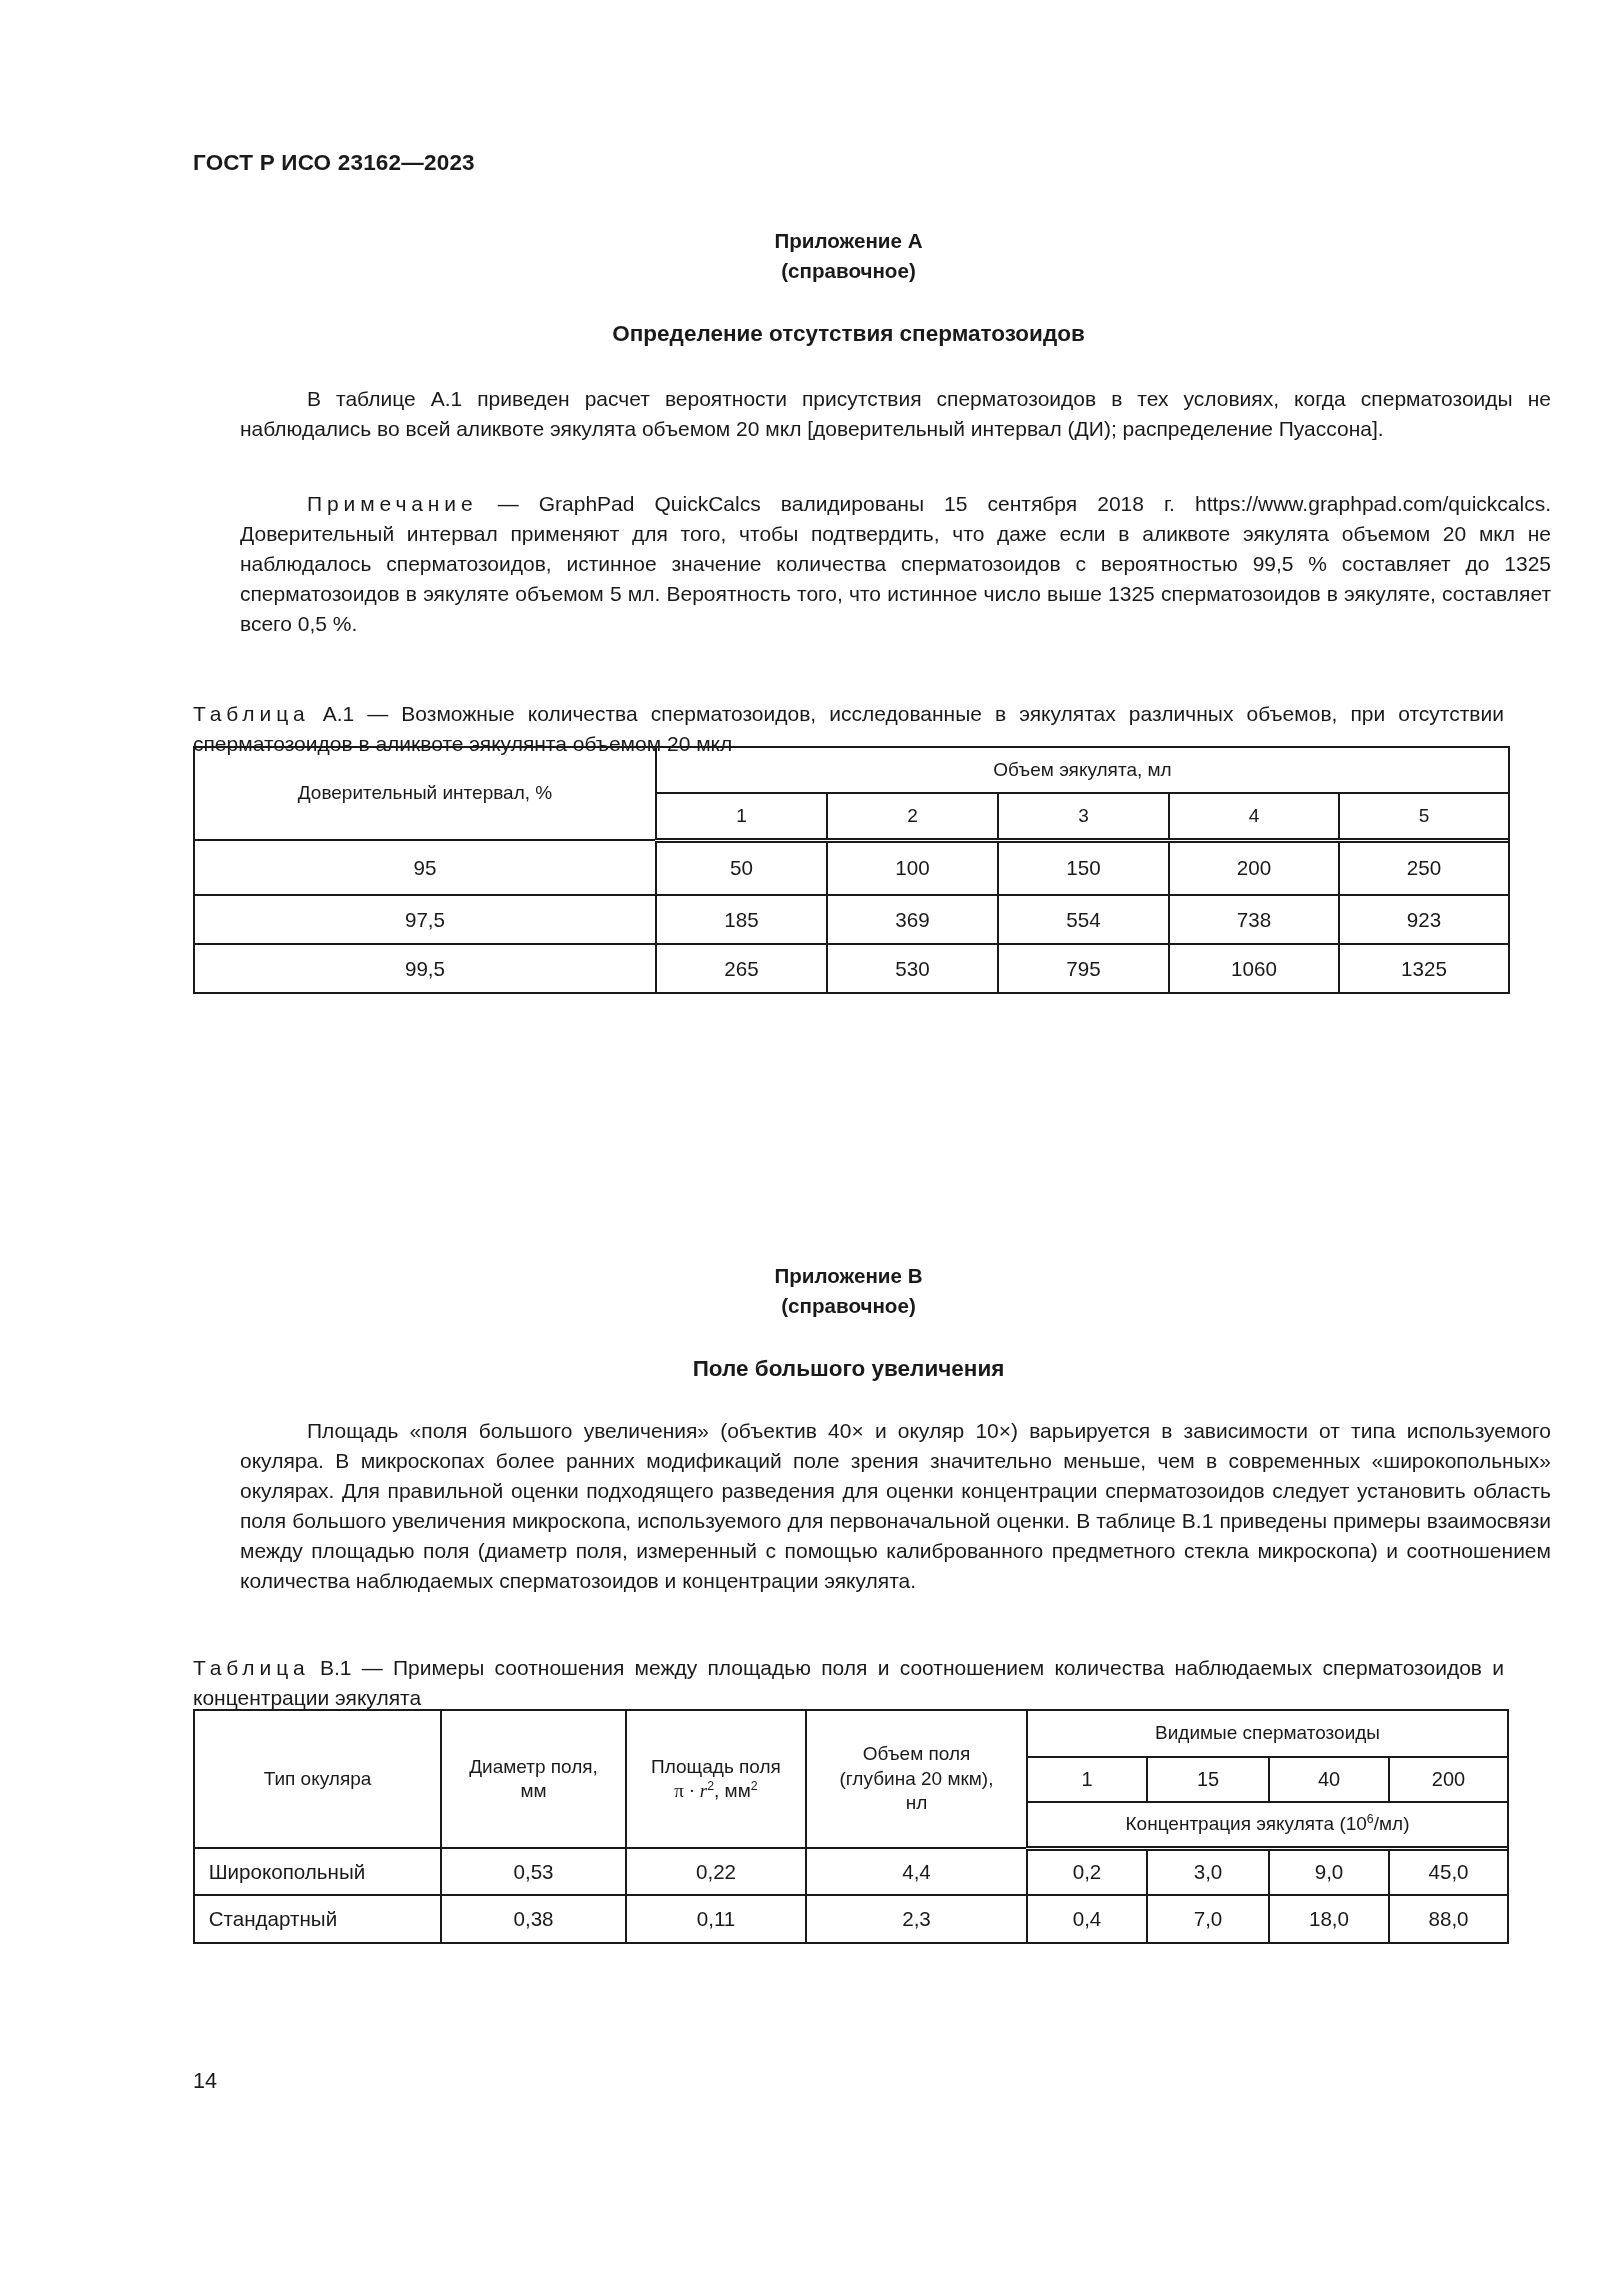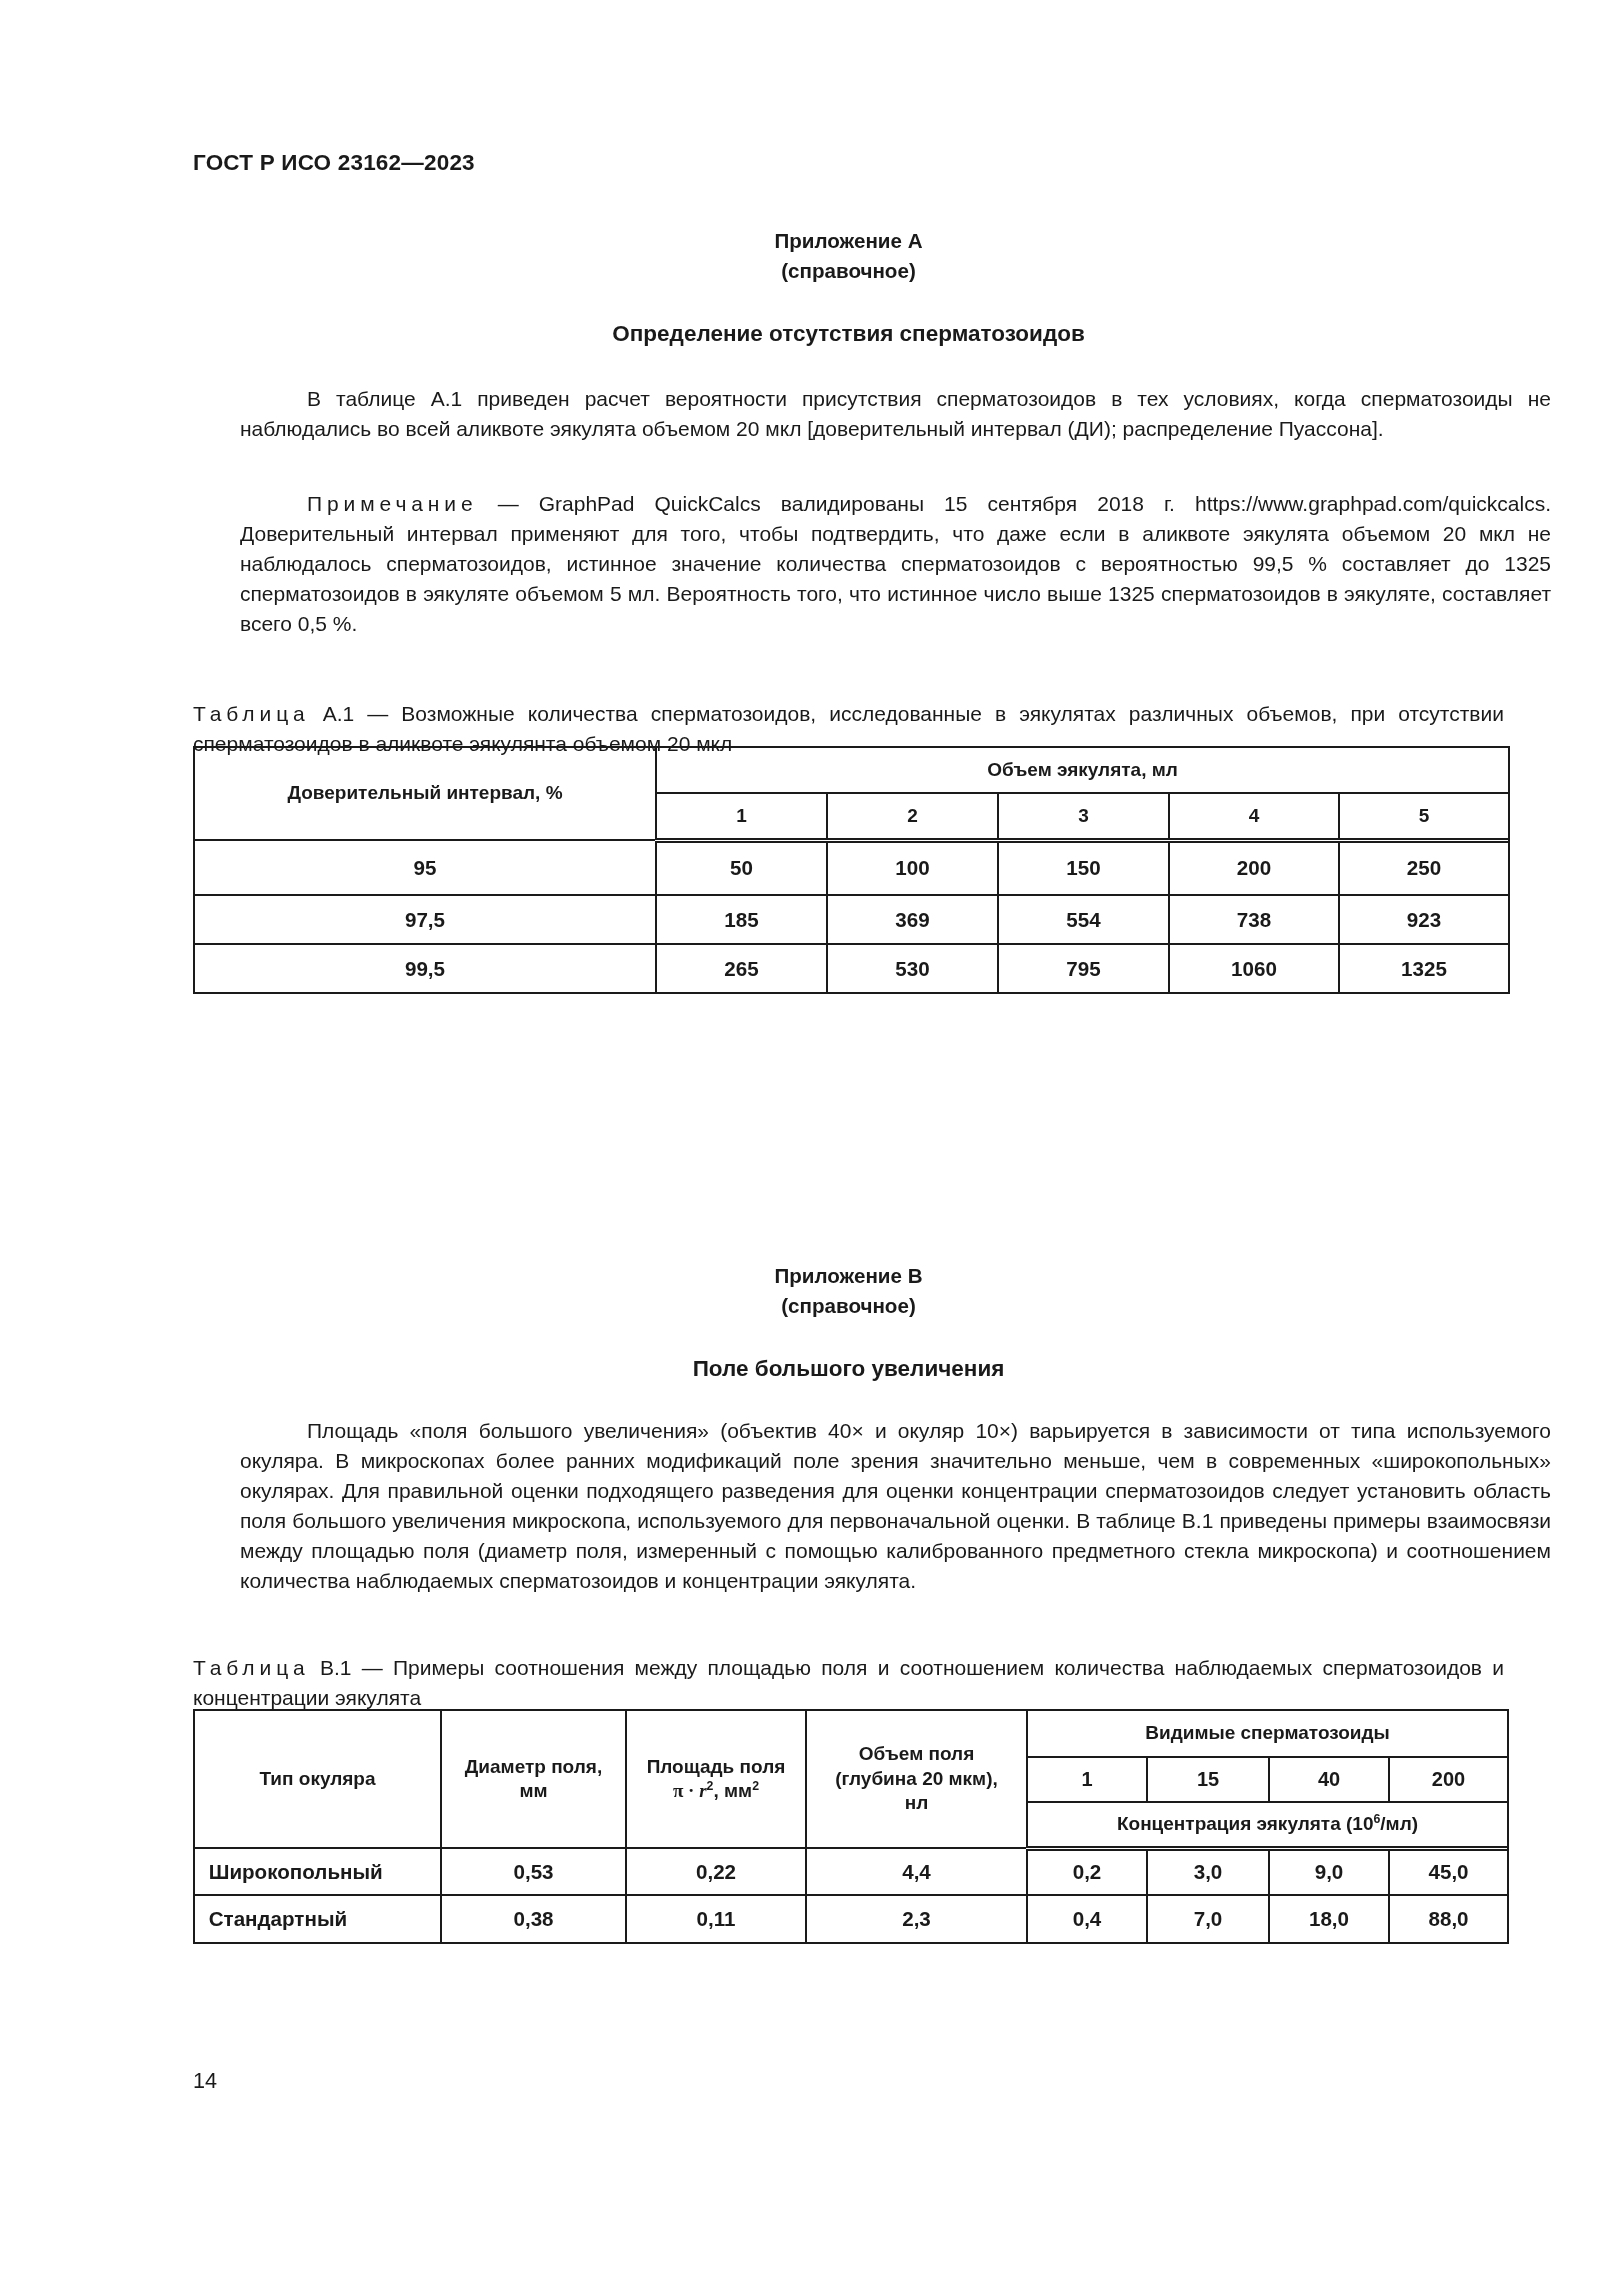--- a/index.html
+++ b/index.html
@@ -8,21 +8,21 @@
   .abs { position: absolute; }
   .doc-header { left: 193px; top: 150px; font-size: 22.5px; font-weight: bold; letter-spacing: 0.2px; }
   .center-block { left: 193px; width: 1311px; text-align: center; font-weight: bold; }
   .annex-title { font-size: 20.6px; line-height: 30px; }
   .section-title { font-size: 22.5px; }
   .para { left: 193px; width: 1311px; font-size: 21px; line-height: 30px; text-align: justify; margin-left: 47px; }
   .para .indent { display: inline-block; width: 67px; }
   .spaced { letter-spacing: 4.9px; }
   .caption { left: 193px; width: 1311px; font-size: 21px; line-height: 30px; text-align: justify; }
   table.grid { position: absolute; border-collapse: collapse; table-layout: fixed; font-size: 20.6px; }
-  table.grid td, table.grid th { border: 2px solid #1a1a1a; text-align: center; vertical-align: middle; padding: 0 5.9px; font-weight: bold; }
+  table.grid td, table.grid th { border: 2px solid #1a1a1a; text-align: center; vertical-align: middle; padding: 0 5.9px; font-weight: normal; }
   table.grid th { font-size: 19px; line-height: 24.5px; }
   table.grid tr.last-head th, table.grid tr.last-head td { border-bottom: 5.9px double #1a1a1a; }
   table.grid td.left { text-align: left; padding-left: 13.7px; }
   .outer { outline: 2.9px solid #1a1a1a; outline-offset: -2px; }
   sup { font-size: 0.65em; line-height: 0; vertical-align: 0.55em; }
   .page-number { left: 193px; top: 2068px; font-size: 21.6px; }
 </style>
 </head>
 <body>
 

